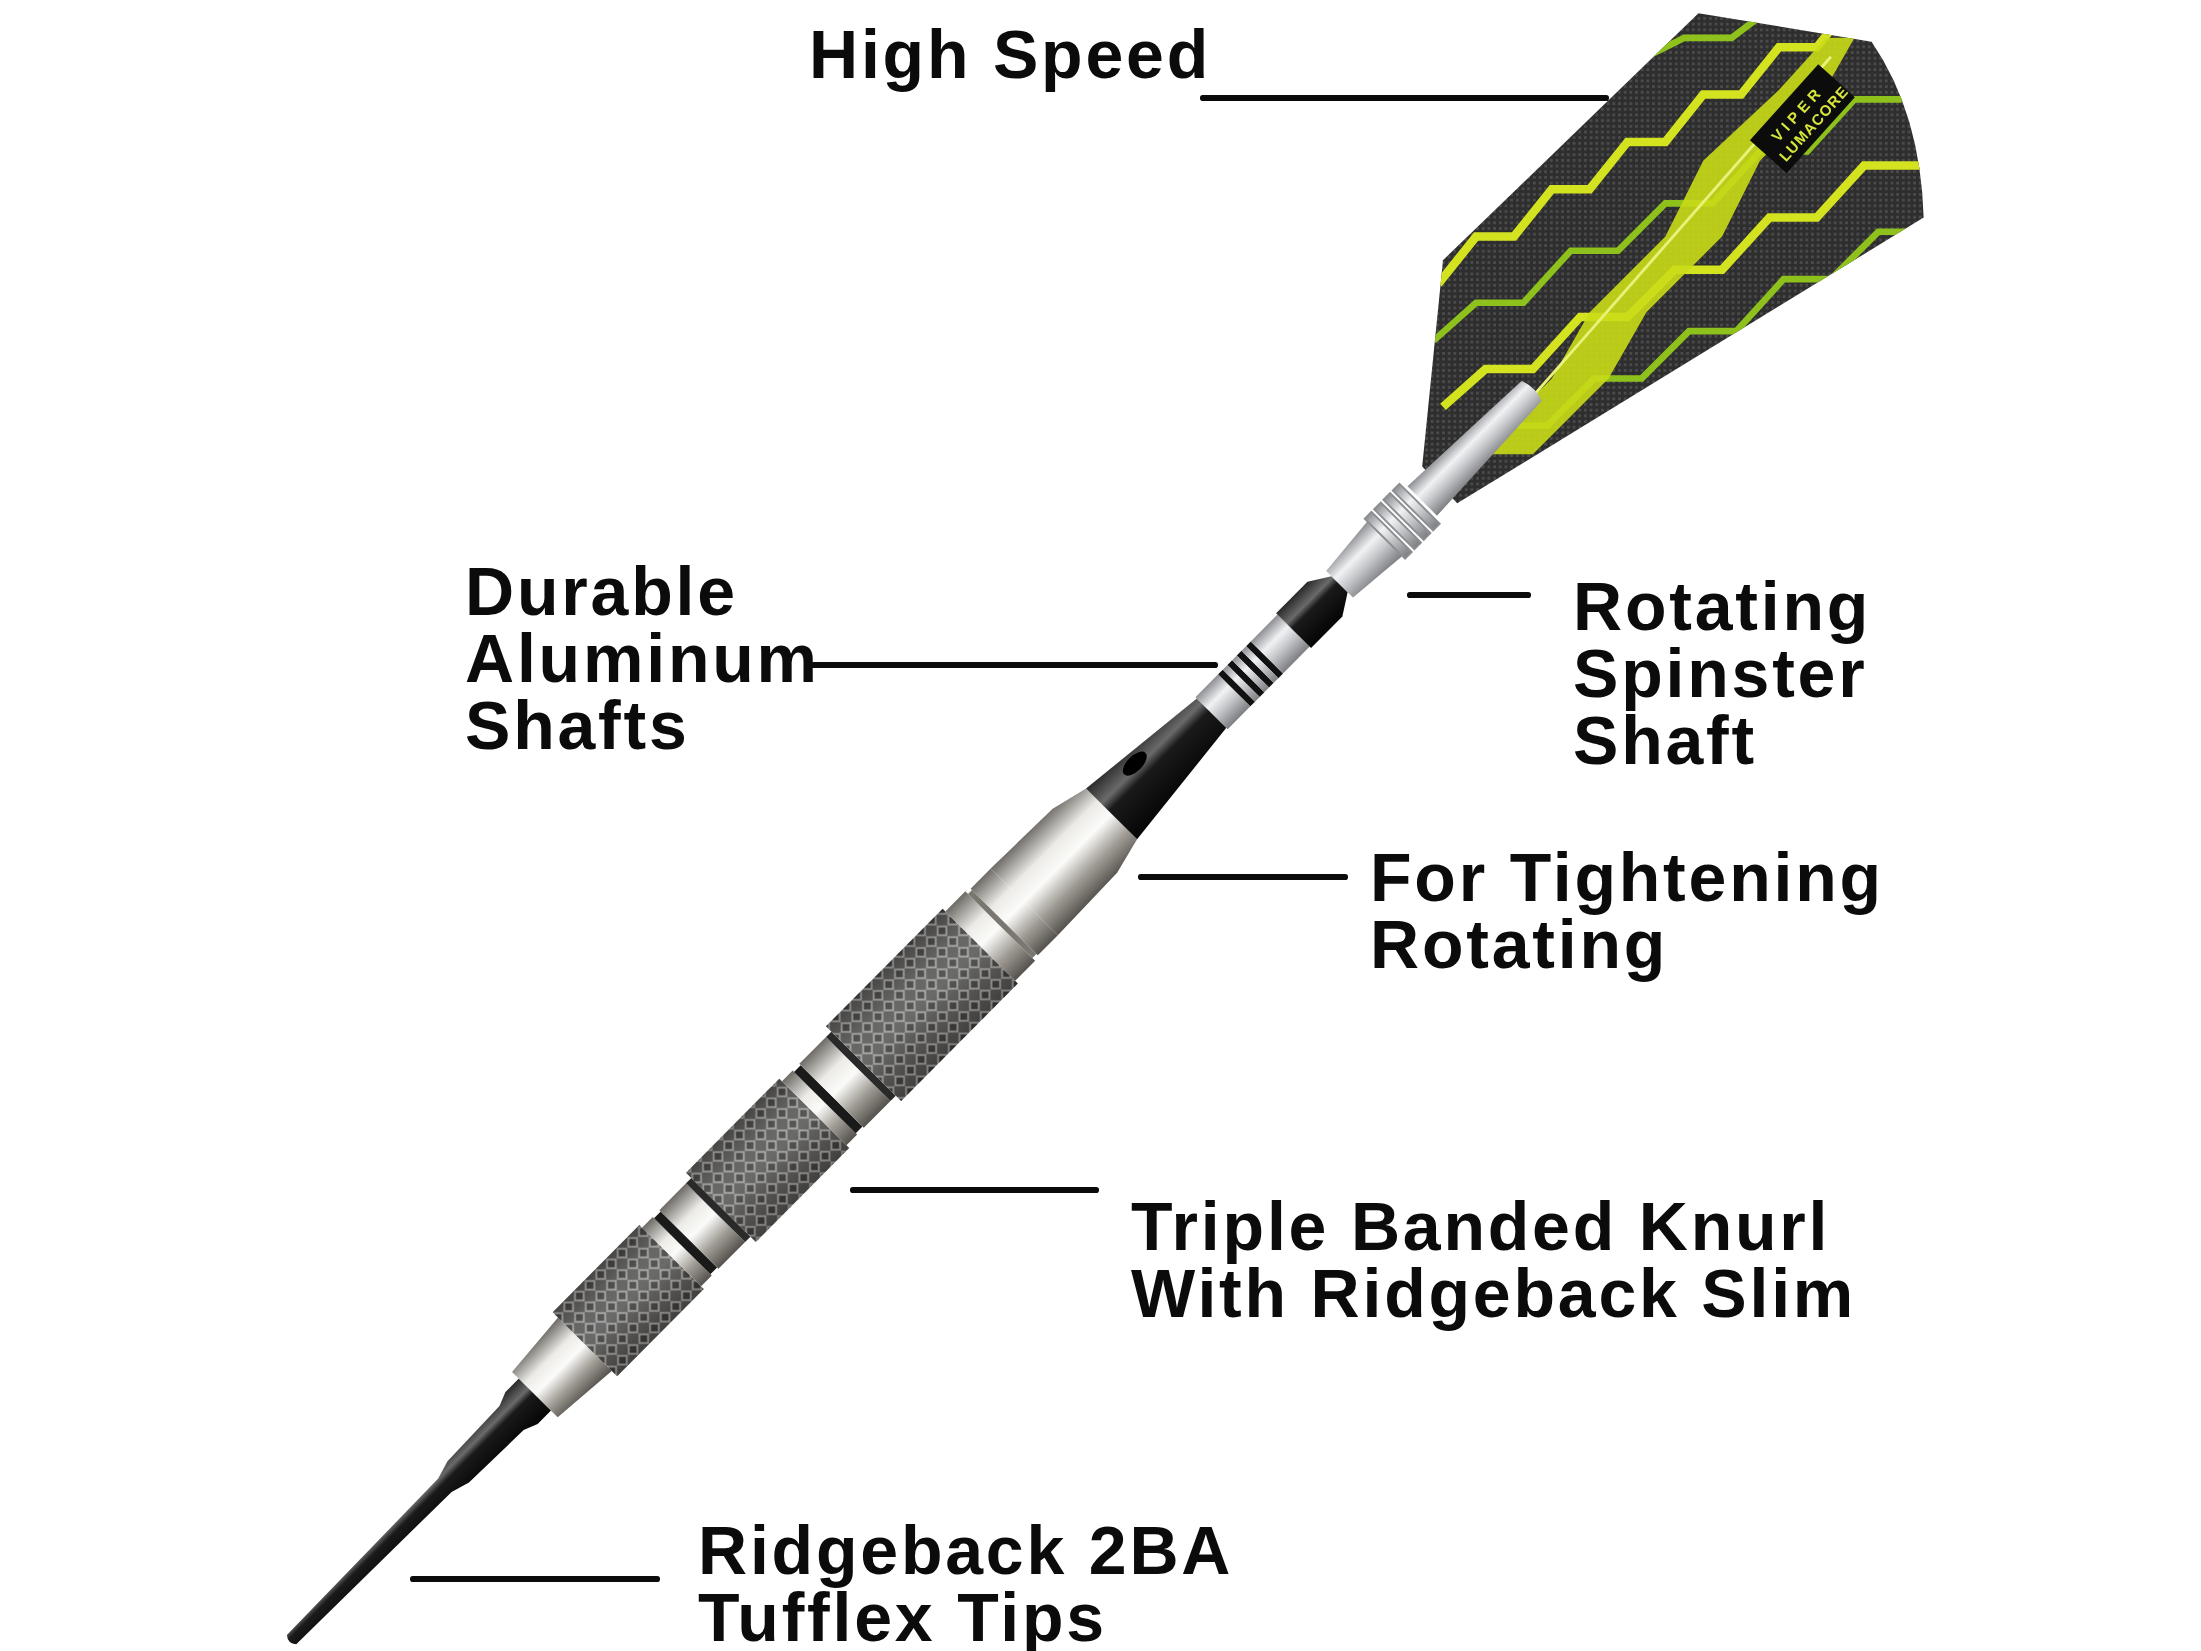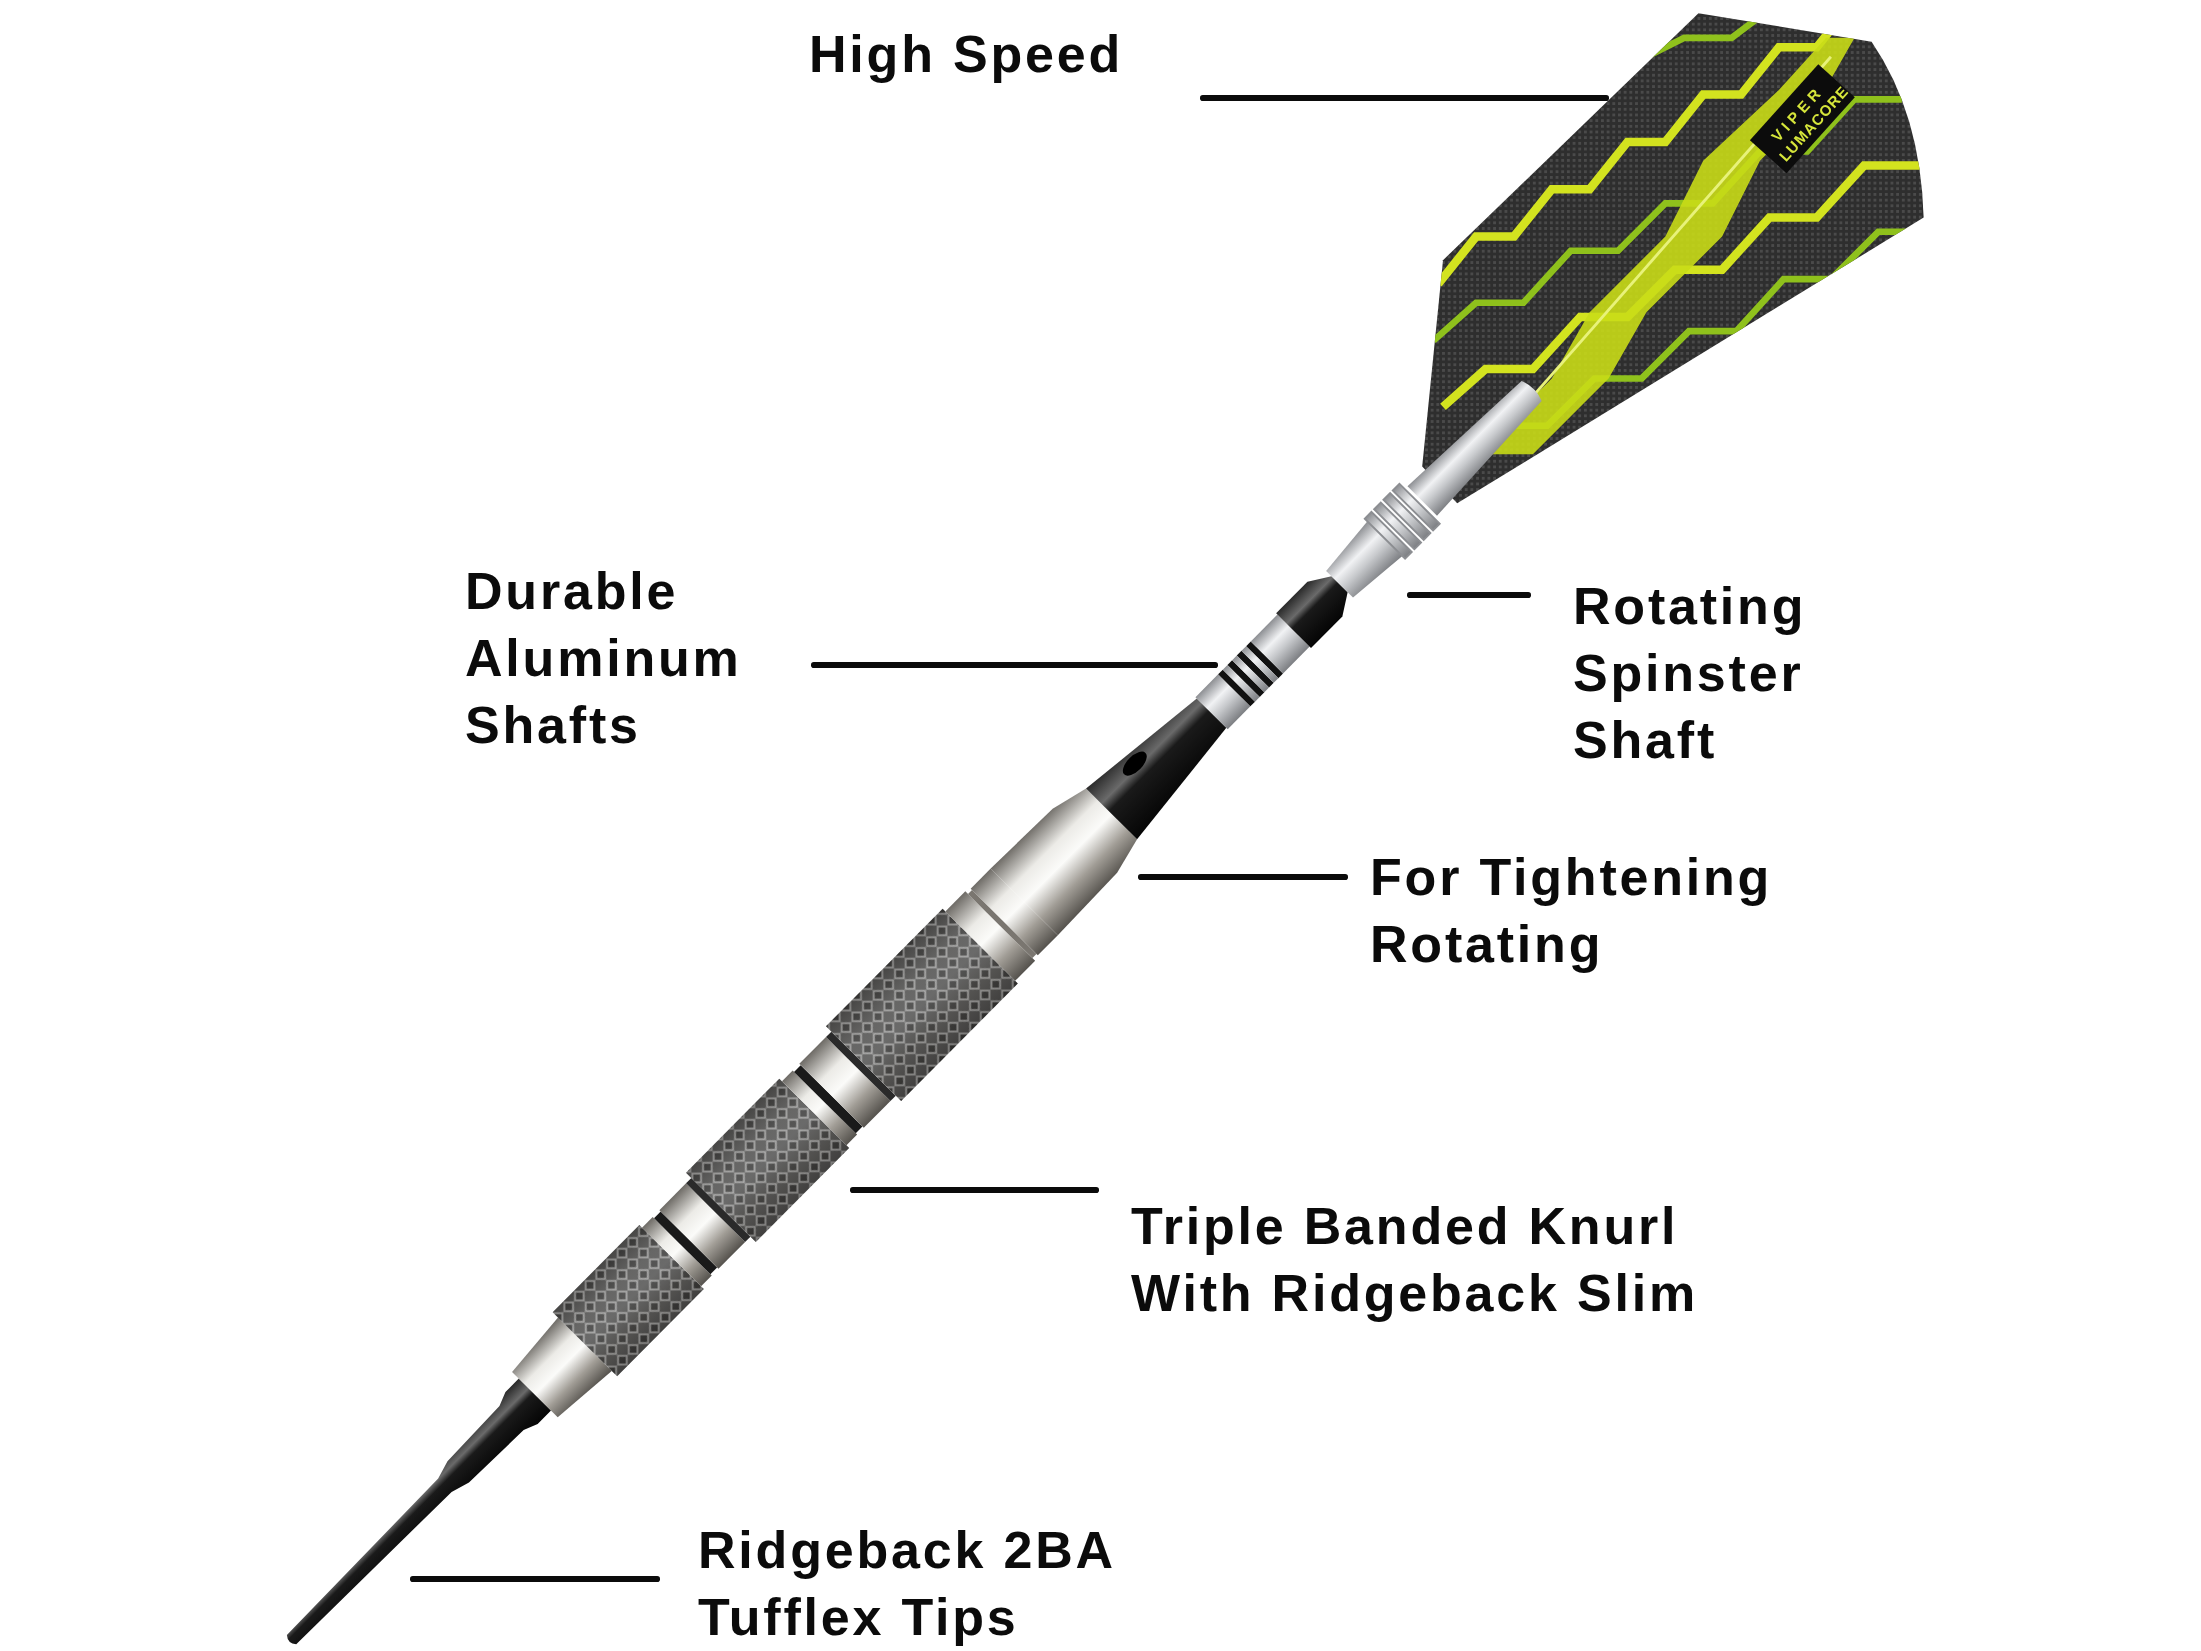--- a/index.html
+++ b/index.html
@@ -1,18 +1,18 @@
 <!DOCTYPE html>
 <html style="font-size:15px"><head>
 <meta charset="utf-8">
 <style>
   html, body { margin:0; padding:0; background:#ffffff; }
   body { width:2201px; height:1651px; position:relative; overflow:hidden;
          font-family:"Liberation Sans", "DejaVu Sans", sans-serif; }
-  .label { position:absolute; font-weight:700; color:#0b0b0b; font-size:52px;
+  .label { position:absolute; font-weight:700; color:#0b0b0b; font-size:68px;
            line-height:67px; letter-spacing:2.8px; white-space:nowrap; }
   .label span { display:block; }
   .leader { position:absolute; height:5.7px; background:#0b0b0b; border-radius:2.8px; }
   svg.art { position:absolute; left:0; top:0; }
 </style>
 </head>
 <body>
 
 <svg class="art" width="2201" height="1651" viewBox="0 0 2326 1745">
   <defs>

